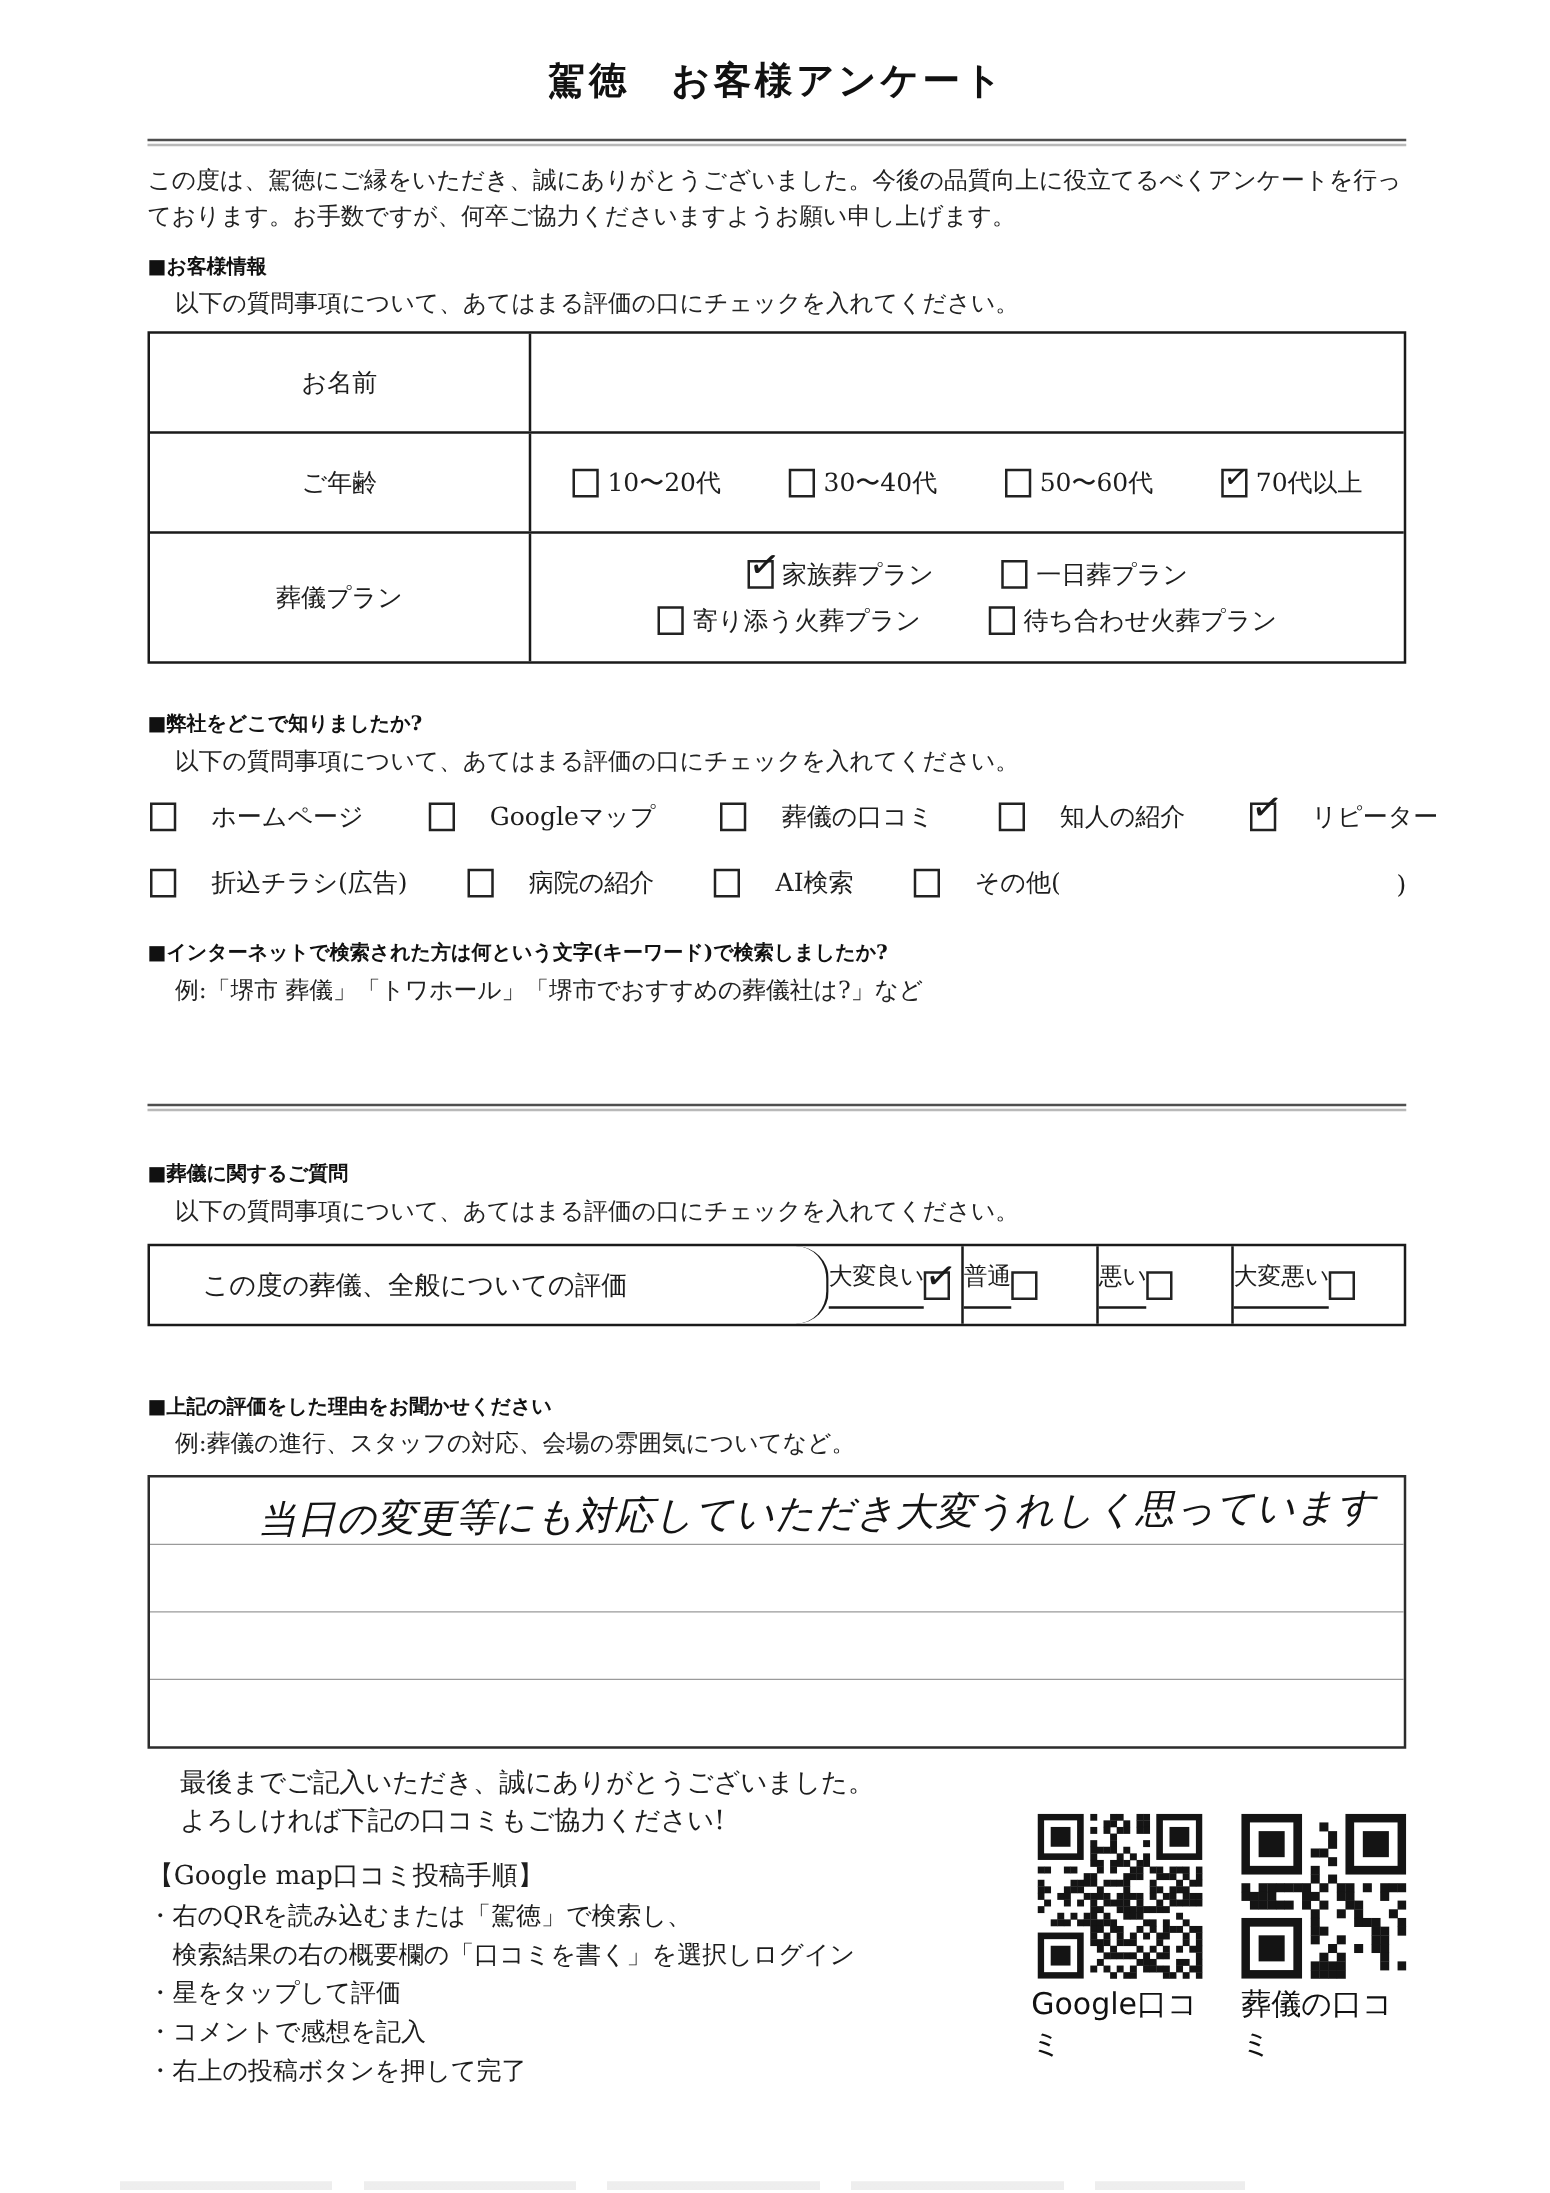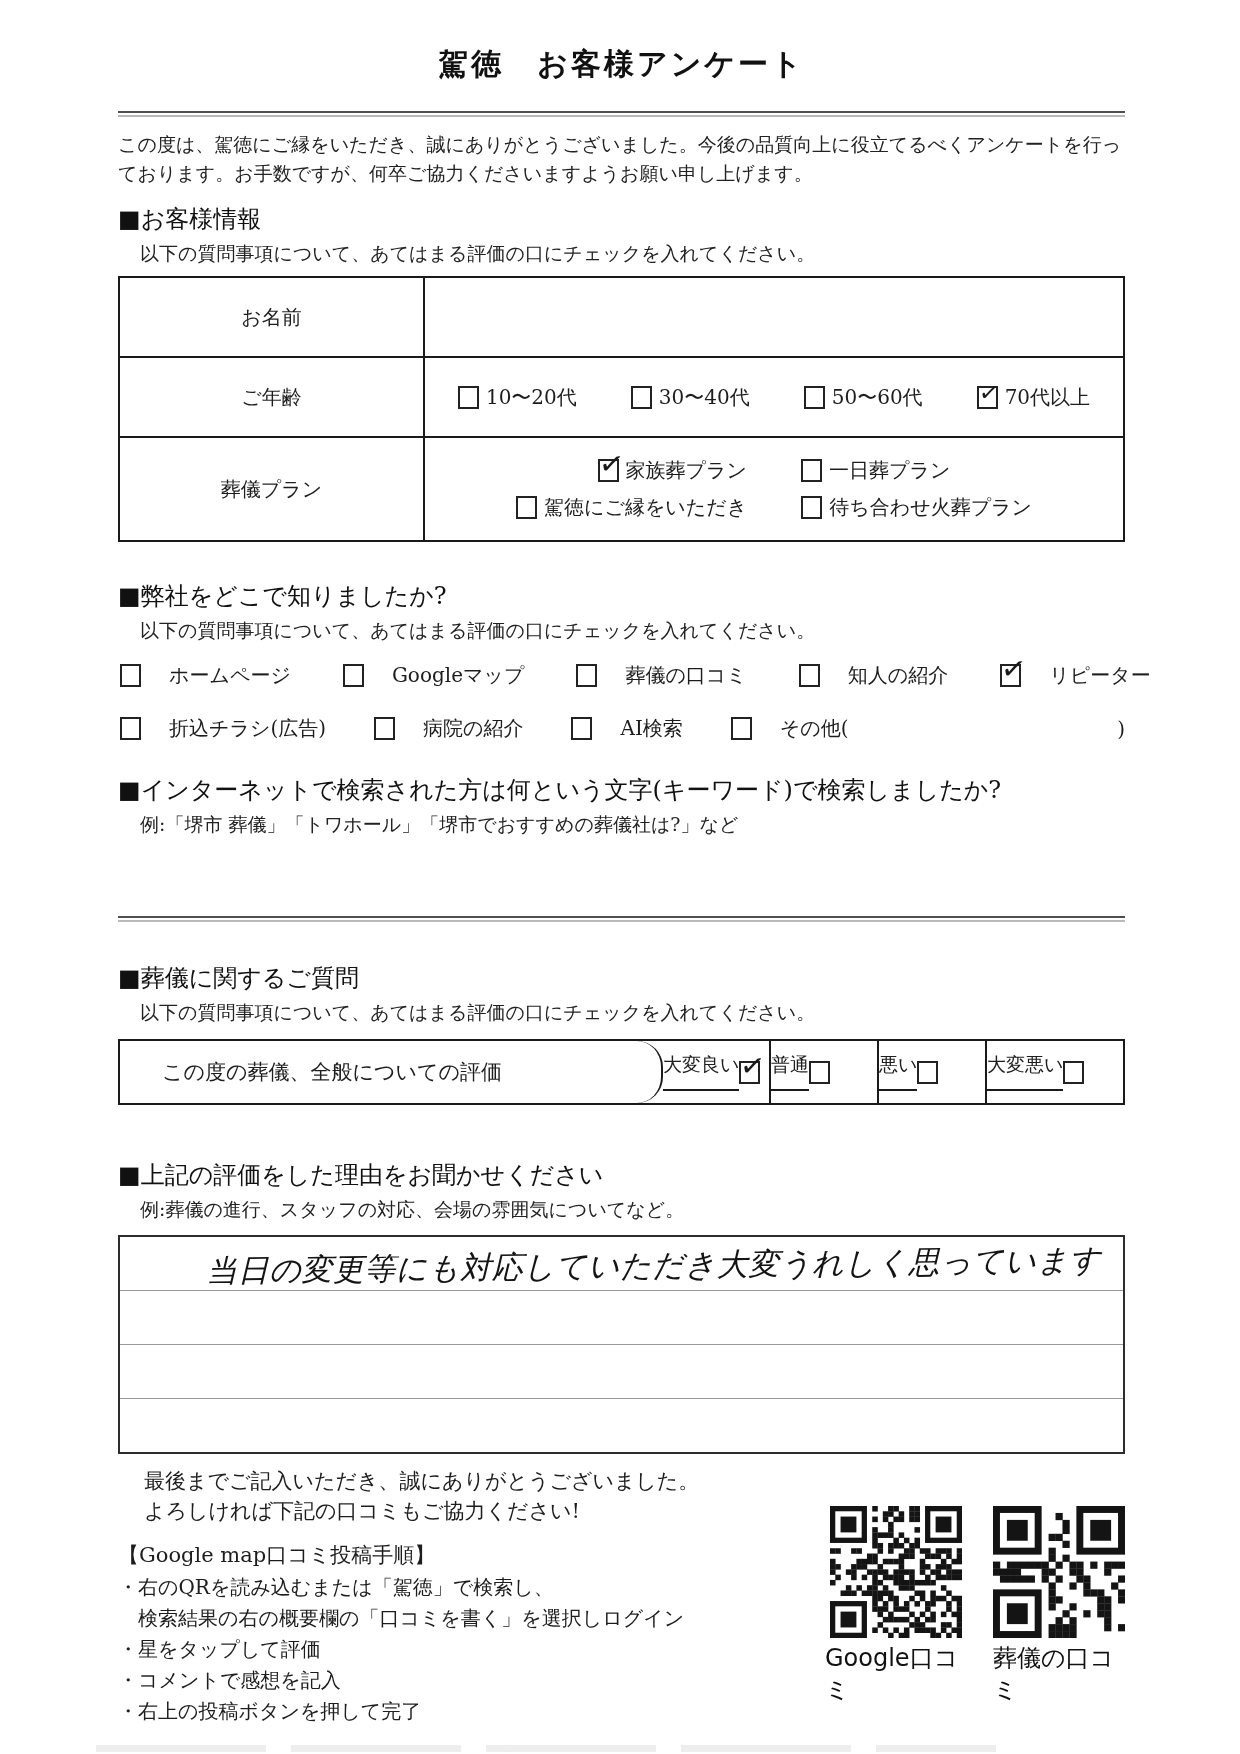--- a/index.html
+++ b/index.html
@@ -11,21 +11,21 @@
   .page{padding:44px 115px 0 118px;position:relative;}
   .title{
     text-align:center;font-size:30px;font-weight:bold;letter-spacing:3px;
     margin:0 0 26px 0;color:#111;
   }
   .divider{
     height:2px;border-top:2px solid #4f4f4f;border-bottom:2px solid #b9b9b9;
     margin:0;
   }
   .intro{font-size:19px;line-height:1.5;margin:13px 0 0 0;color:#222;}
-  .sec-heading{font-size:24px;font-weight:normal;margin:0;color:#111;}
+  .sec-heading{font-size:16px;font-weight:bold;margin:0;color:#111;}
   .hint{font-size:19px;margin:6px 0 0 22px;color:#222;}
 
   
   .info-table{border:2px solid #1a1a1a;margin-top:9px;}
   .info-row{display:flex;border-top:2px solid #1a1a1a;}
   .info-row:first-child{border-top:none;}
   .info-label{
     width:303px;border-right:2px solid #1a1a1a;display:flex;
     align-items:center;justify-content:center;font-size:20px;
   }
@@ -152,21 +152,21 @@
             <span>家族葬プラン</span>
           </span>
           <span class="cb-item">
             <span class="cbox"></span>
             <span>一日葬プラン</span>
           </span>
         </div>
         <div class="opt-line">
           <span class="cb-item">
             <span class="cbox"></span>
-            <span>駕徳にご縁をいただき</span>
+            <span>寄り添う火葬プラン</span>
           </span>
           <span class="cb-item">
             <span class="cbox"></span>
             <span>待ち合わせ火葬プラン</span>
           </span>
         </div>
       </div>
     </div>
   </div>
 

